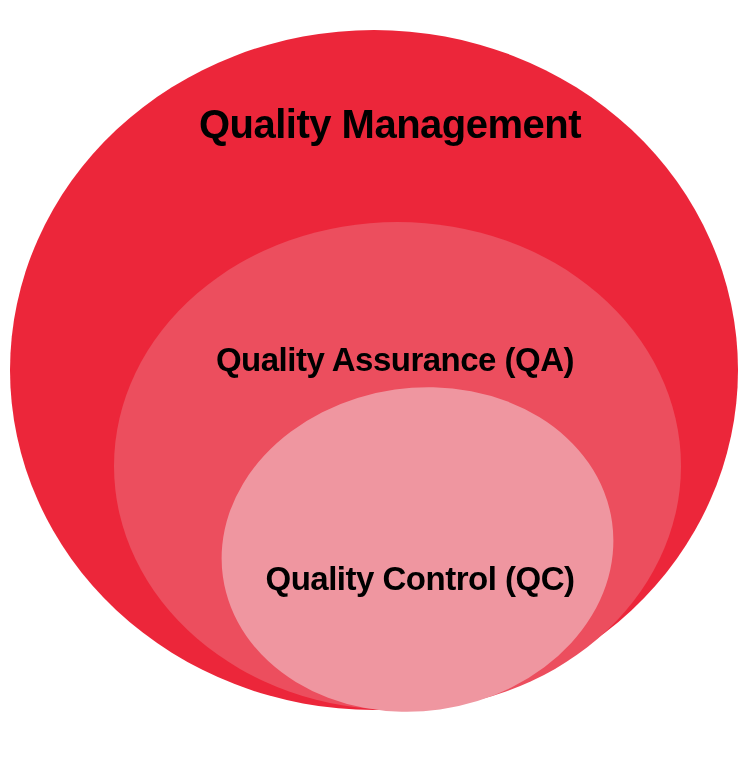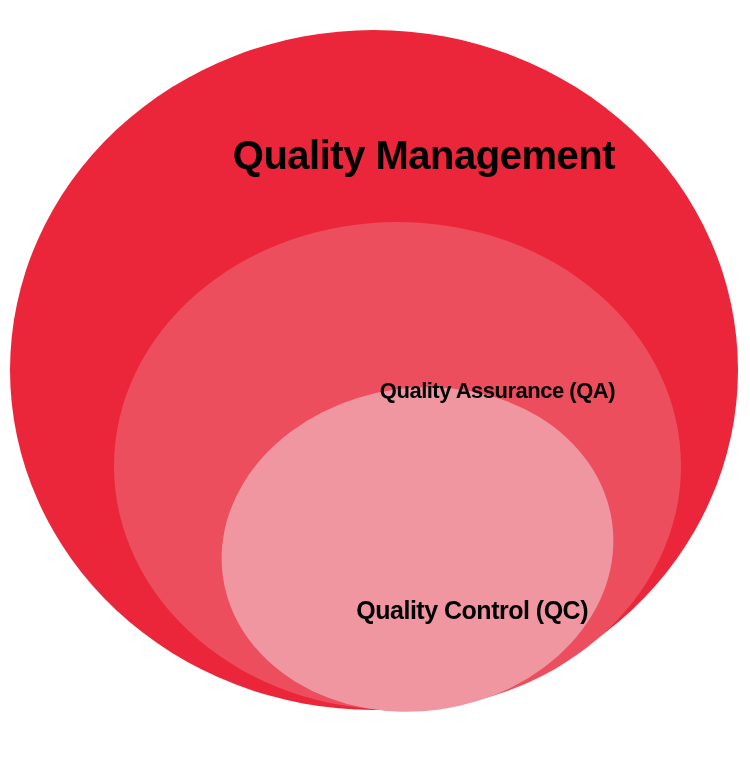--- a/index.html
+++ b/index.html
@@ -3,25 +3,25 @@
 <meta charset="utf-8">
 <style>
   html, body { margin:0; padding:0; background:#ffffff; }
   body { width:750px; height:783px; position:relative; overflow:hidden;
          font-family: "Liberation Sans", "DejaVu Sans", sans-serif; }
   .ell { position:absolute; border-radius:50%; }
   #outer { left:10px; top:30px; width:728px; height:680px; background:#EC263A; }
   #middle { left:114px; top:222px; width:567px; height:488px; background:#EC4E5E; }
   #inner { left:221px; top:388px; width:393px; height:323px; background:#EF96A0;
            transform: rotate(-8deg); transform-origin: 50% 50%; }
-  .lbl { position:absolute; color:#000; font-weight:bold; text-align:right;
-         white-space:nowrap; letter-spacing:-0.5px;margin-top:31px; }
+  .lbl { position:absolute; color:#000; font-weight:bold; text-align:center;
+         white-space:nowrap; letter-spacing:-0.5px; }
   #qm { left:165px; top:96px; width:450px; font-size:40px; line-height:56px; }
-  #qa { left:175px; top:338px; width:440px; font-size:22px; line-height:44px; }
-  #qc { left:252px; top:560px; width:336px; font-size:25px; line-height:38px; }
+  #qa { left:175px; top:338px; width:440px; font-size:33px; line-height:44px; }
+  #qc { left:252px; top:560px; width:336px; font-size:33px; line-height:38px; }
 </style>
 </head>
 <body>
 
 <div class="ell" id="outer"></div>
 <div class="ell" id="middle"></div>
 <div class="ell" id="inner"></div>
 
 <div class="lbl" id="qm">
   <div>Quality Management</div>

